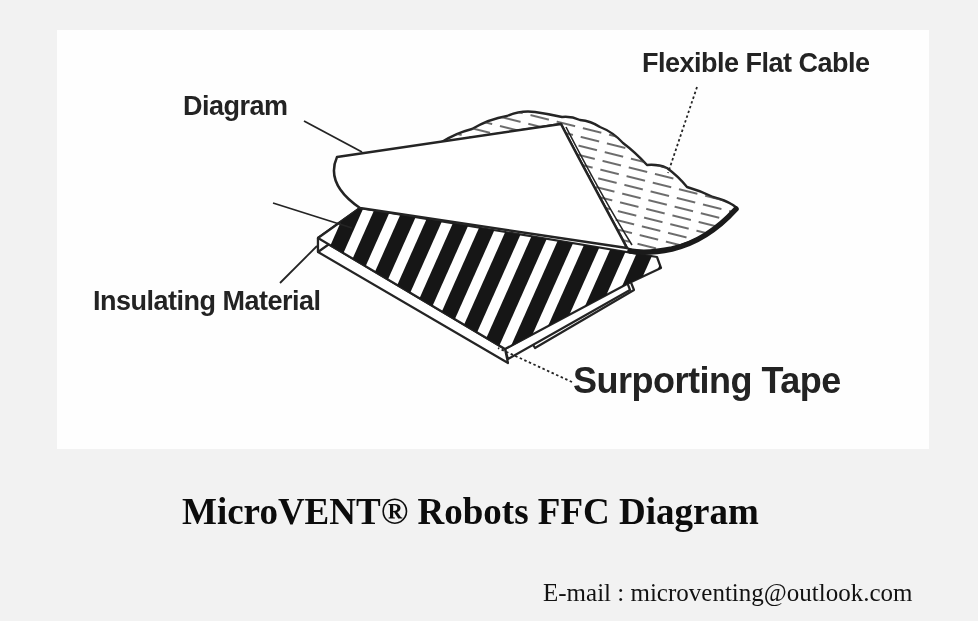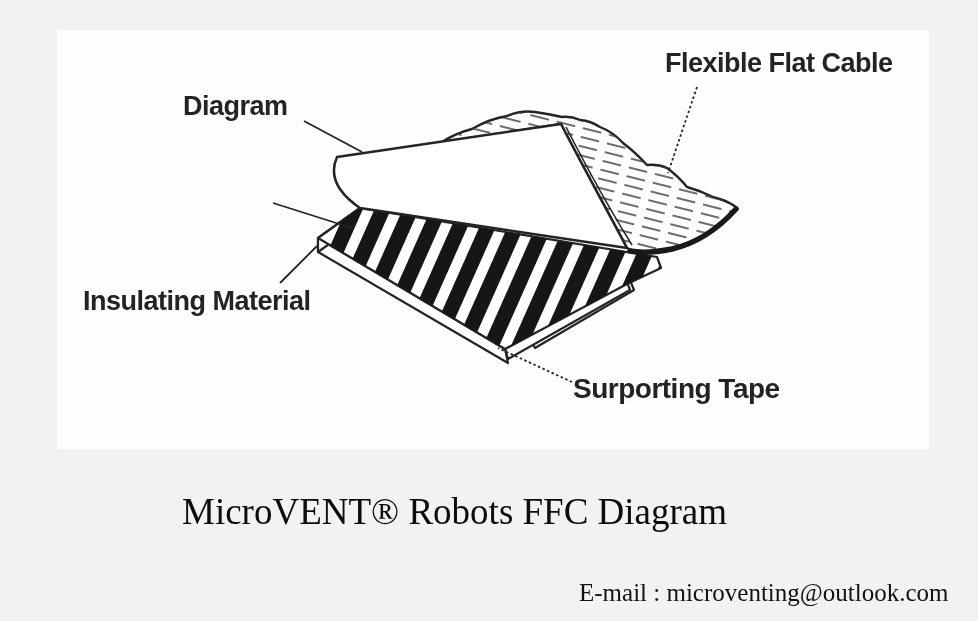--- a/index.html
+++ b/index.html
@@ -15,32 +15,32 @@
     background:#fefefe;
   }
   .panel svg{position:absolute;left:0;top:0;}
   .dlabel{
     position:absolute;
     font-size:27px;font-weight:600;letter-spacing:-0.5px;
     color:#232323;white-space:nowrap;line-height:1.1;
   }
   .lbl-coverlay{left:126px;top:62px;}
   .lbl-flat-conductor{left:25px;top:136px;}
-  .lbl-insulating{left:26px;top:257px;}
-  .lbl-ffc{left:608px;top:19px;text-align:center;}
-  .lbl-tape{left:516px;top:344px;font-size:28px;}
+  .lbl-insulating{left:36px;top:257px;}
+  .lbl-ffc{left:585px;top:19px;text-align:center;}
+  .lbl-tape{left:516px;top:331px;font-size:36px;}
   .caption-title{
     position:absolute;left:182px;top:490px;
     font-family:"Liberation Serif", serif;
-    font-weight:normal;font-size:37px;color:#0c0c0c;white-space:nowrap;
+    font-weight:bold;font-size:37px;color:#0c0c0c;white-space:nowrap;
   }
   .footer-email{
     position:absolute;left:543px;top:579px;
     font-family:"Liberation Serif", serif;
-    font-weight:normal;font-size:25px;color:#121212;white-space:nowrap;margin-left:36px;
+    font-weight:normal;font-size:25px;color:#121212;white-space:nowrap;
   }
 </style>
 </head>
 <body>
 
 <div class="panel">
 
   <svg width="872" height="419" viewBox="0 0 872 419">
     <defs>
       <clipPath id="stripclip">

